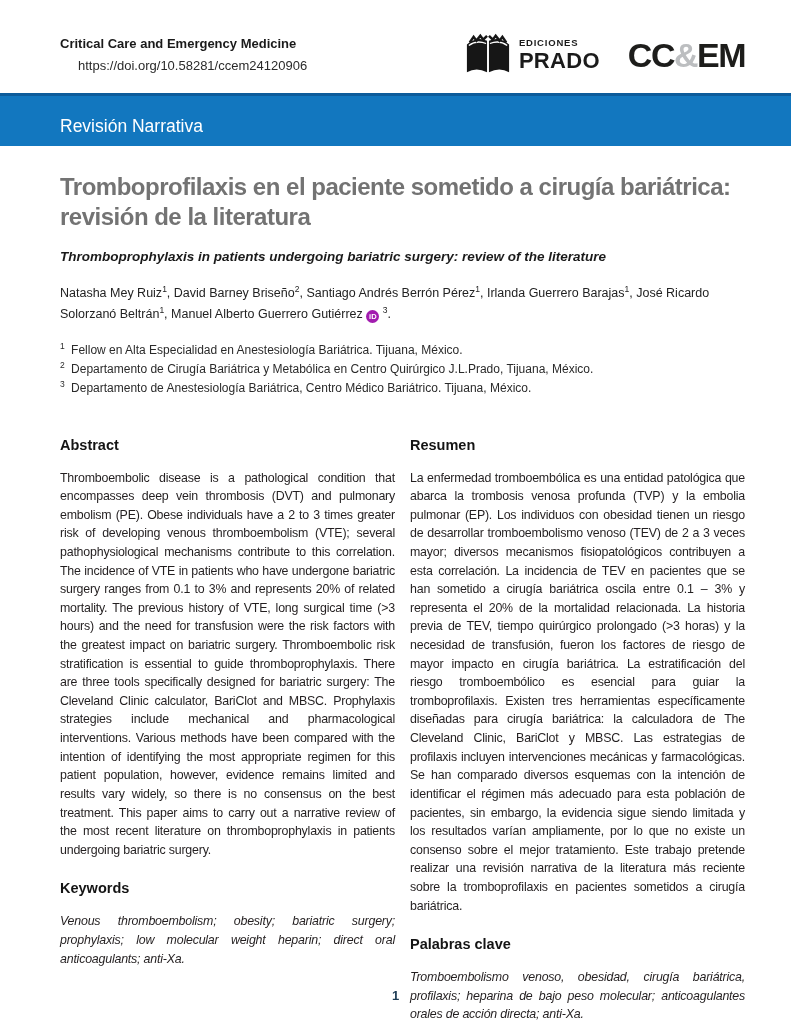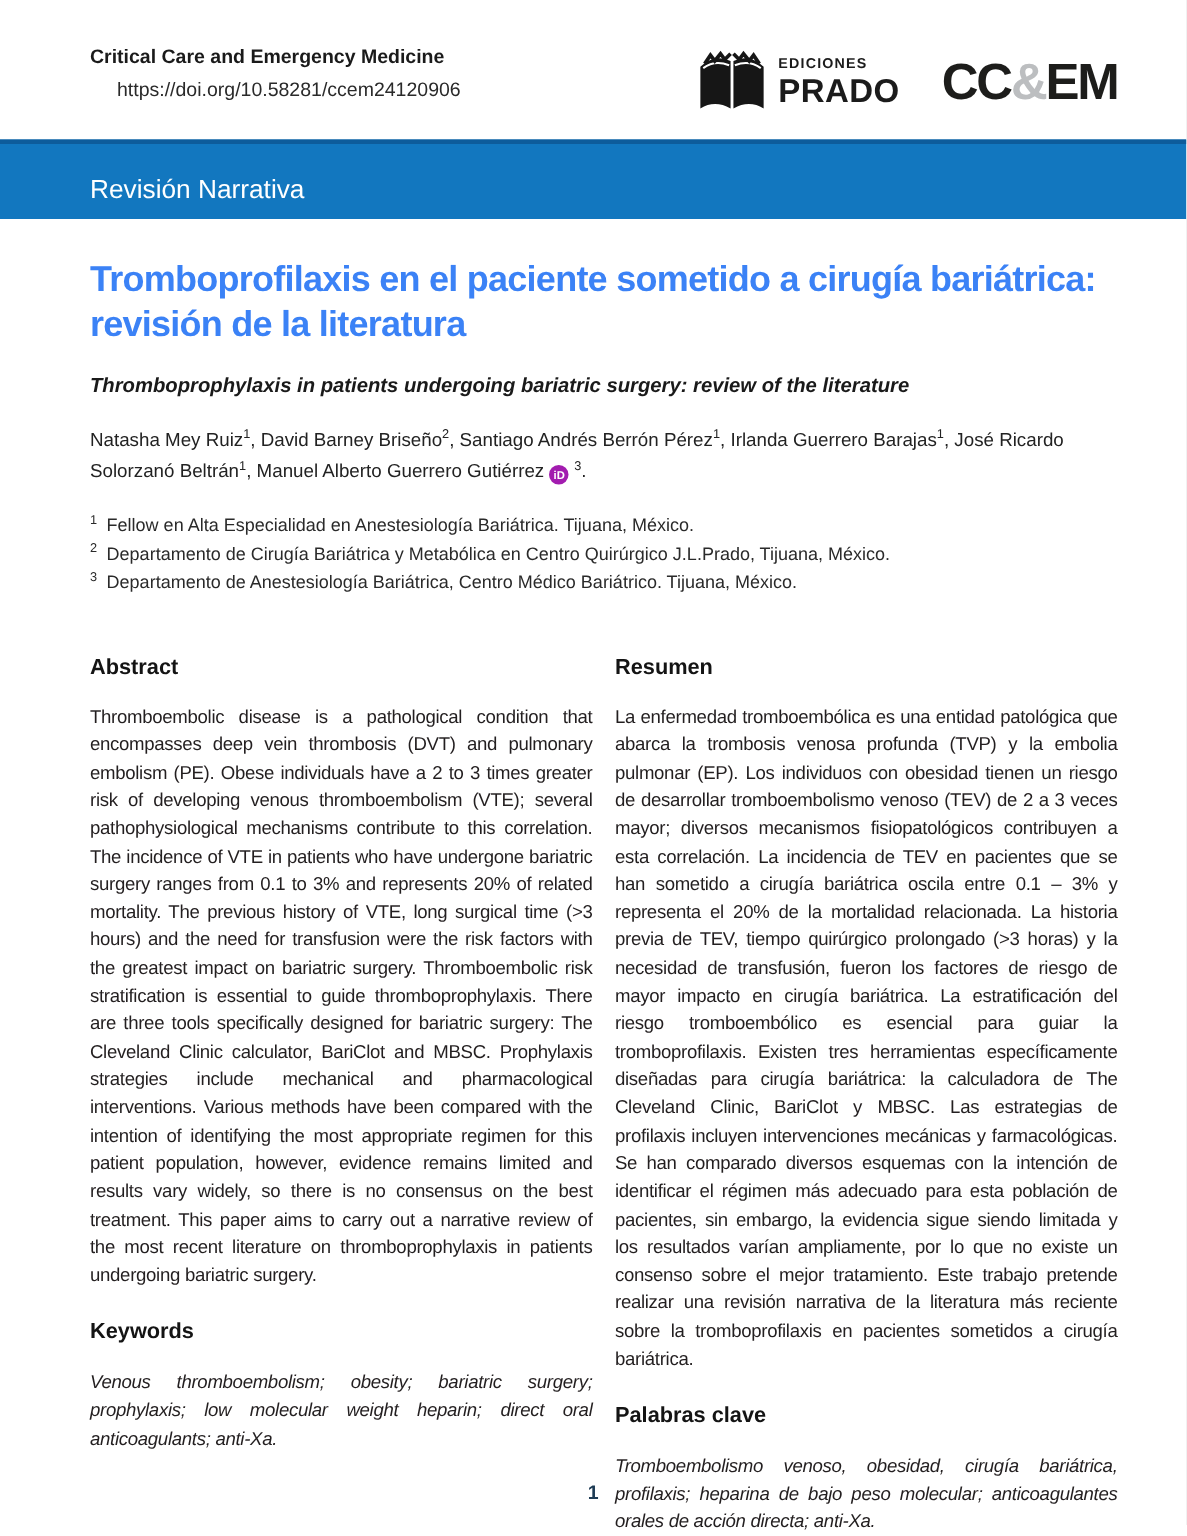--- a/index.html
+++ b/index.html
@@ -4,21 +4,21 @@
 <style>
   * { box-sizing: border-box; margin: 0; padding: 0; }
   html, body { background: #e8e8e8; }
   .page {
     width: 791px; height: 1024px; margin: 0 auto; background: #ffffff;
     position: relative; overflow: hidden; color: #231f20;
     font-family: "Liberation Sans", "DejaVu Sans", sans-serif;
   }
   
   .masthead {
-    display: flex; justify-content: space-between; align-items: flex-start;
+    display: flex; justify-content: space-between; align-items: center;
     padding: 30px 46px 0 60px;
   }
   .journal-name { font-size: 13px; font-weight: bold; color: #1a1a1a; }
   .doi { font-size: 13px; margin-top: 7px; color: #2a2a2a; padding-left: 18px; }
   .masthead-right { display: flex; align-items: center; gap: 28px; margin-top: 2px; }
   .prado-logo { display: flex; align-items: center; gap: 7px; }
   .book-icon { width: 48px; height: 46px; display: block; }
   .prado-text { display: flex; flex-direction: column; line-height: 1; }
   .prado-line1 { font-size: 9.5px; font-weight: bold; letter-spacing: 0.8px; color: #1b1b1b; }
   .prado-line2 { font-size: 22px; font-weight: bold; letter-spacing: 0.3px; color: #1b1b1b; margin-top: 2px; }
@@ -27,21 +27,21 @@
   
   .banner {
     margin-top: 15px; background: #1277bf; border-top: 3px solid #0d5c9b;
     padding: 20px 60px 9px 60px;
   }
   .banner-label { color: #ffffff; font-size: 17.5px; font-weight: 400; }
   
   main { padding: 0 46px 0 60px; }
   .title {
     margin-top: 26px; font-size: 24px; font-weight: bold; line-height: 1.26;
-    letter-spacing: -0.5px; color: #3b82f6;
+    letter-spacing: -0.5px; color: #737373;
   }
   .title-en {
     margin-top: 17px; font-size: 13.5px; font-weight: bold; font-style: italic; color: #1a1a1a;
   }
   .authors { margin-top: 19px; font-size: 12.5px; line-height: 1.55; color: #222; }
   .authors sup { font-size: 8.5px; }
   .orcid-badge {
     display: inline-block; width: 13px; height: 13px; border-radius: 50%;
     background: #a21caf; color: #fff; font-size: 7.5px; font-weight: bold;
     text-align: center; line-height: 13px; vertical-align: -1px; font-style: normal;

